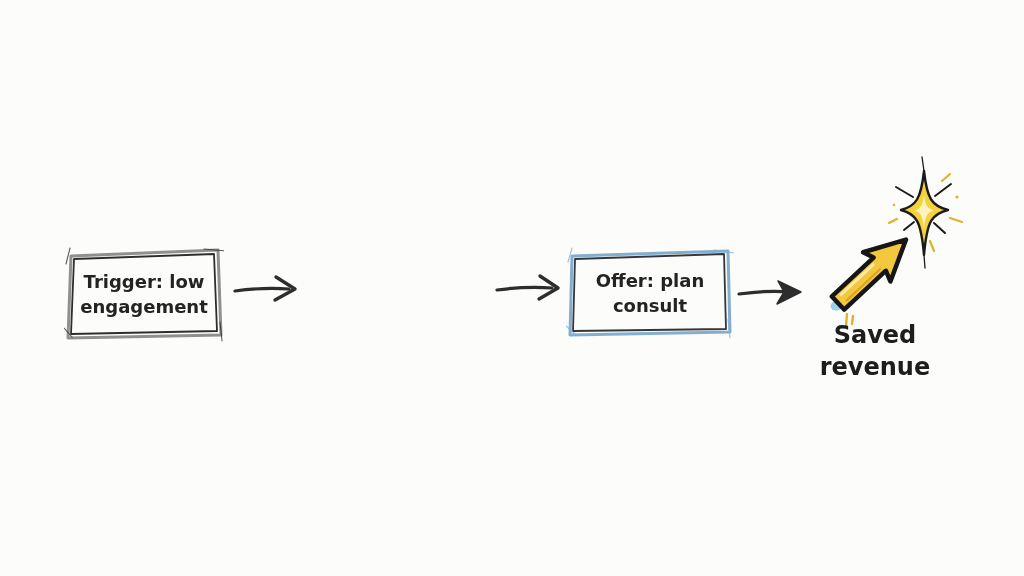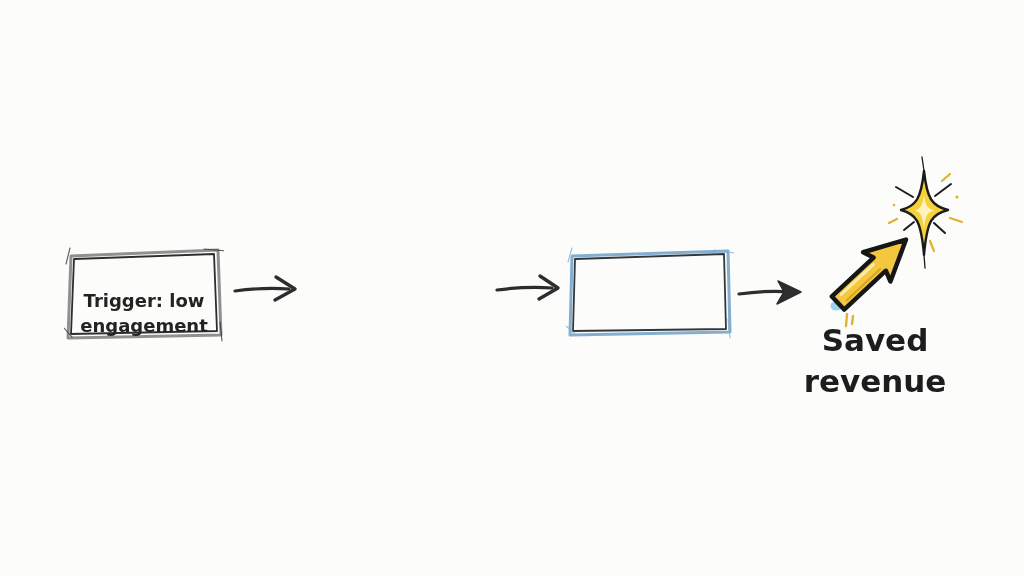--- a/index.html
+++ b/index.html
@@ -12,21 +12,21 @@
     font-family: "DejaVu Sans", sans-serif;
   }
   .overlay-svg {
     position: absolute;
     left: 0; top: 0;
     width: 1024px; height: 576px;
   }
   .flow-box {
     position: absolute;
     display: flex;
-    align-items: flex-end;
+    align-items: center;
     justify-content: center;
   }
   .flow-box svg.frame {
     position: absolute;
     left: 0; top: 0;
     width: 100%; height: 100%;
   }
   .box-label {
     position: relative;
     z-index: 2;
@@ -38,21 +38,21 @@
     padding: 4px 10px;
   }
   .outcome-label {
     position: absolute;
     left: 800px;
     top: 320px;
     width: 150px;
     text-align: center;
     color: #1d1d1d;
     font-weight: 600;
-    font-size: 31px;
+    font-size: 24px;
     line-height: 1.32;
   }
   .sketch-accent { fill: none; stroke-width: 3; stroke-linecap: round; stroke-linejoin: round; }
   .sketch-ink    { fill: none; stroke-width: 1.8; stroke-linecap: round; stroke-linejoin: round; }
   .sketch-tick   { fill: none; stroke-width: 1.1; stroke-linecap: round; opacity: 0.8; }
   .conn-shaft { fill: none; stroke: #2d2d2d; stroke-width: 3.2; stroke-linecap: round; }
   .conn-head-open { fill: none; stroke: #2d2d2d; stroke-width: 3.4; stroke-linecap: round; stroke-linejoin: round; }
   .conn-head-solid { fill: #2d2d2d; stroke: #2d2d2d; stroke-width: 1.5; stroke-linejoin: round; }
   .gold-arrow-outline { stroke: #161616; stroke-width: 4.5; stroke-linejoin: round; }
   .sparkle-outline { stroke: #1b1b1b; stroke-width: 2.4; stroke-linejoin: round; }
@@ -77,20 +77,21 @@
     <div class="box-label">Trigger: low engagement</div>
   </div>
 
 
   <div class="flow-box" style="left:566px; top:247px; width:168px; height:92px;">
     <svg class="frame" viewBox="0 0 168 92">
       <path class="sketch-accent" d="M6 9 L162 4 L164 85 L4 88 Z" stroke="#84aecf"></path>
       <path class="sketch-ink" d="M9 12 L158 7 L160 82 L7 84 Z" stroke="#32373c"></path>
       <path class="sketch-tick" d="M148 3 L168 6 M162 72 L164 91 M2 15 L6 1 M9 87 L0 79" stroke="#84aecf"></path>
     </svg>
+    <div class="box-label">Offer: plan consult</div>
   </div>
 
   <svg class="overlay-svg" viewBox="0 0 1024 576">
 
     <g>
       <path class="conn-shaft" d="M235 291 Q264 287 289 289"></path>
       <path class="conn-head-open" d="M276 277 L295 289 L275 300"></path>
     </g>
 
     <g>

